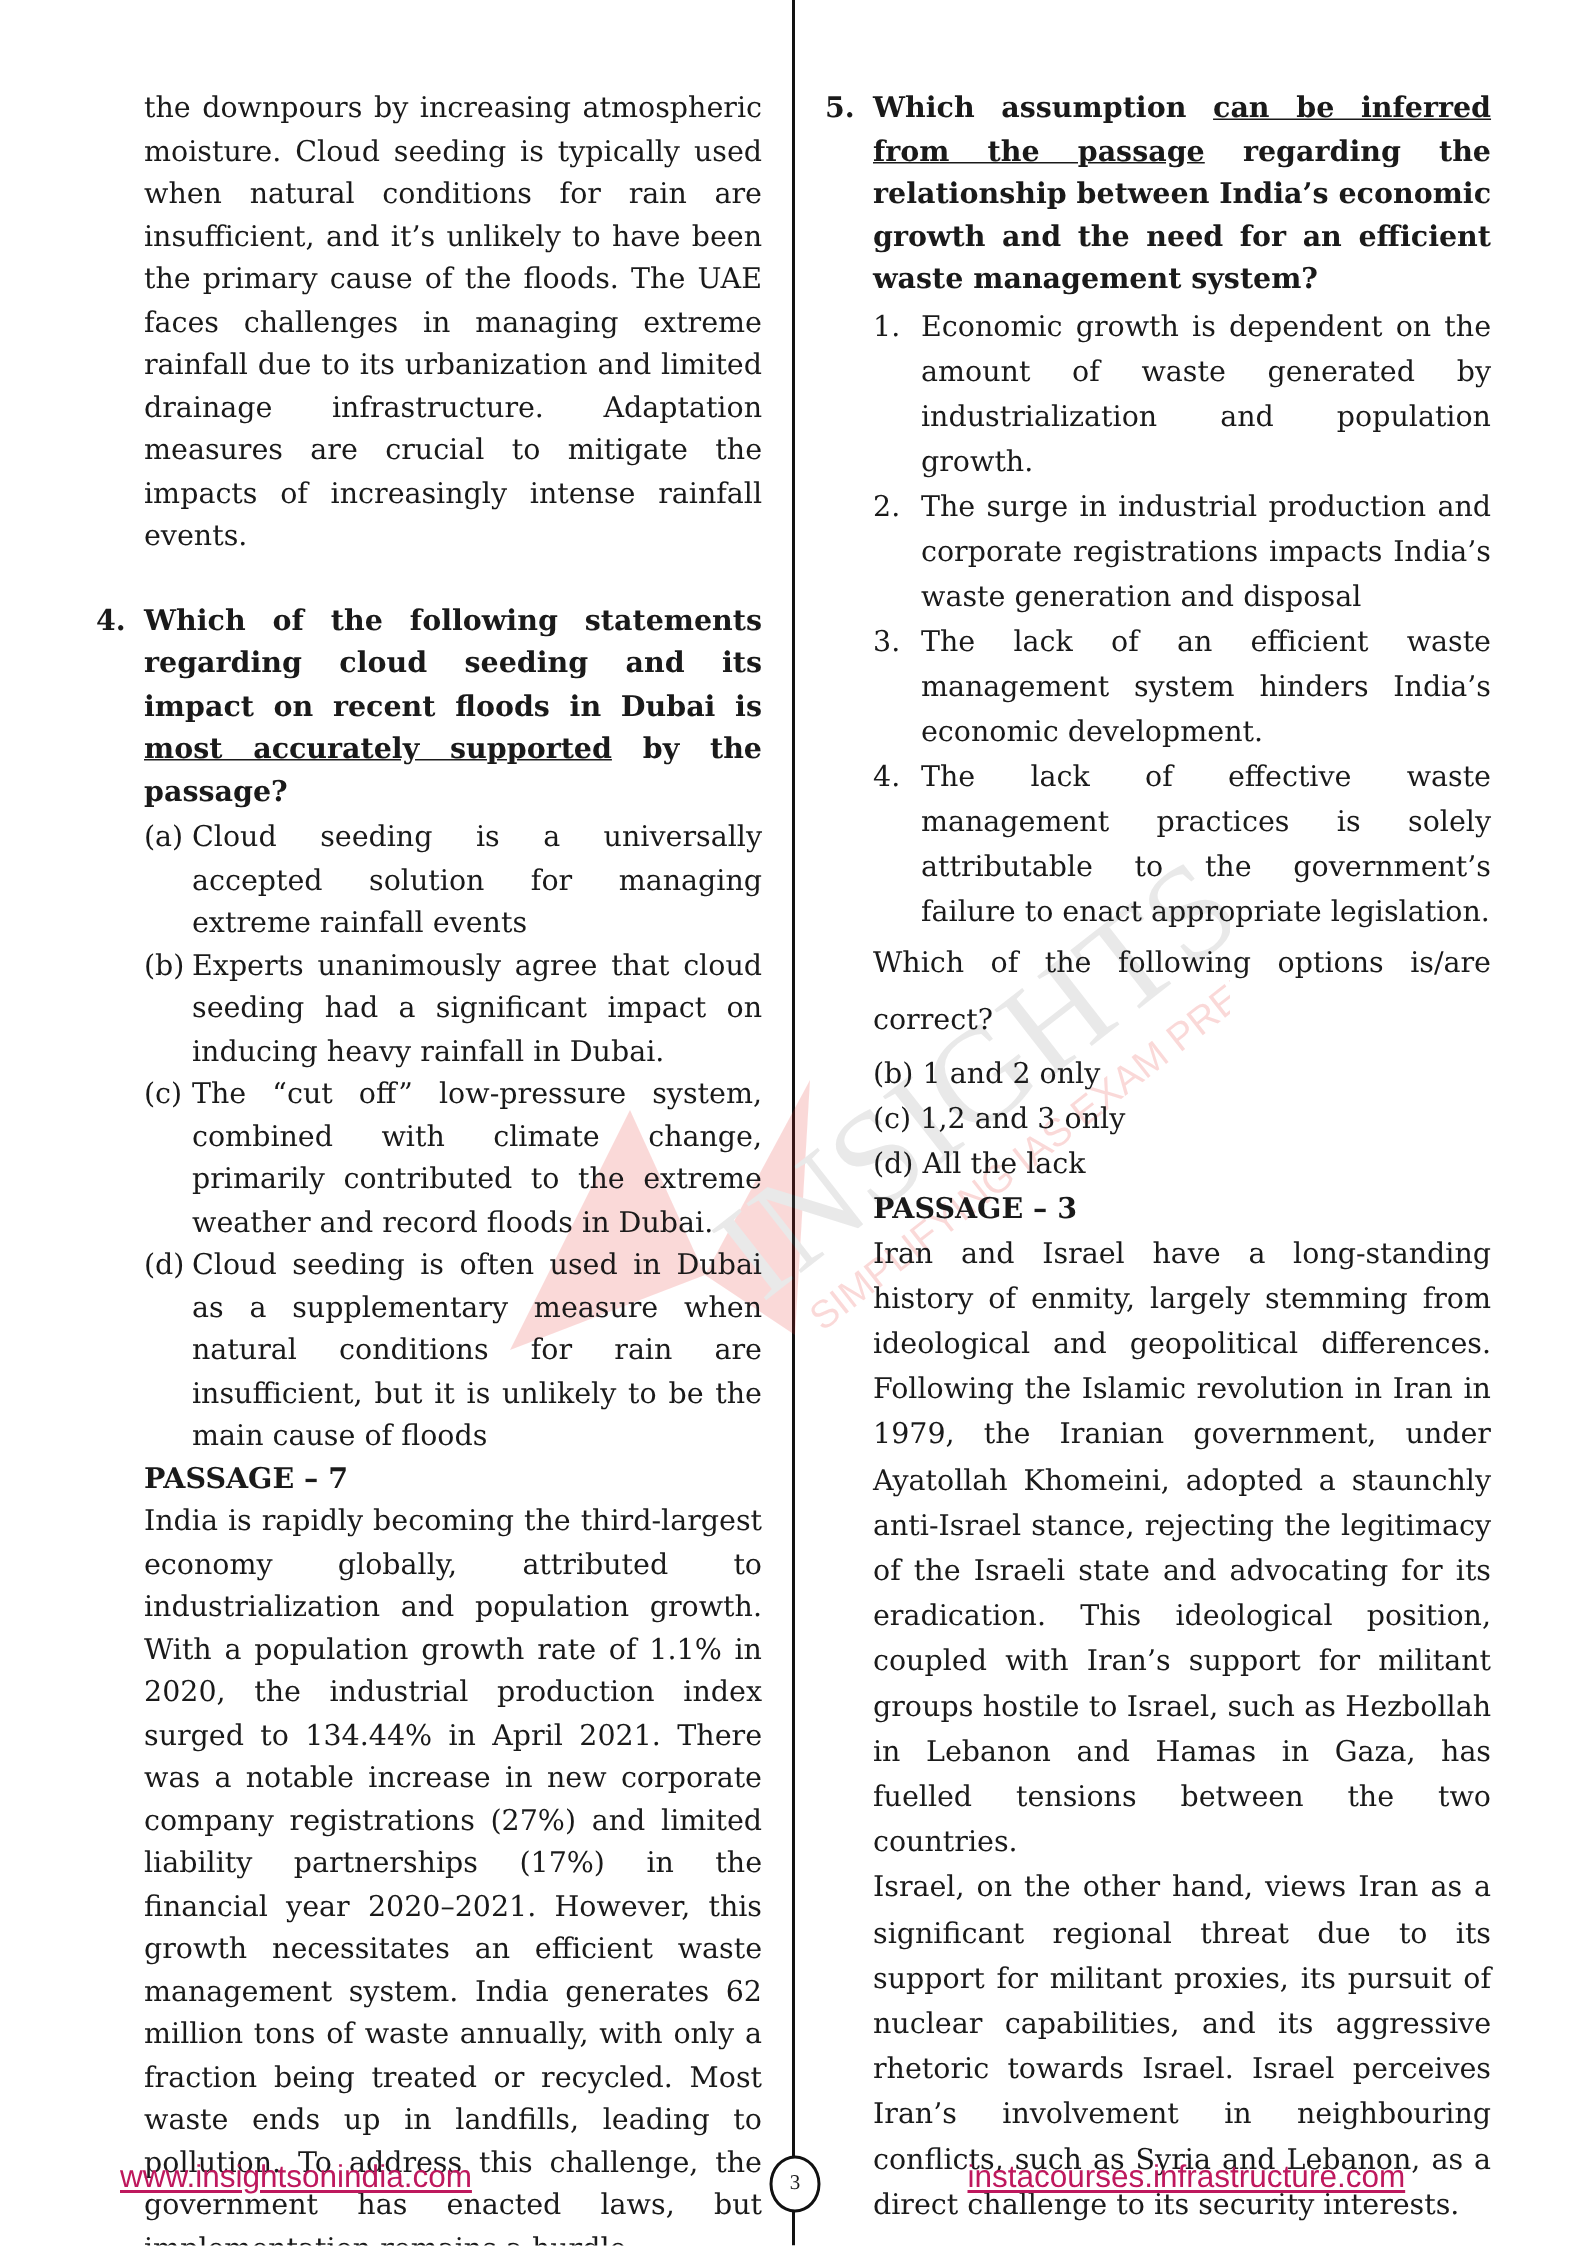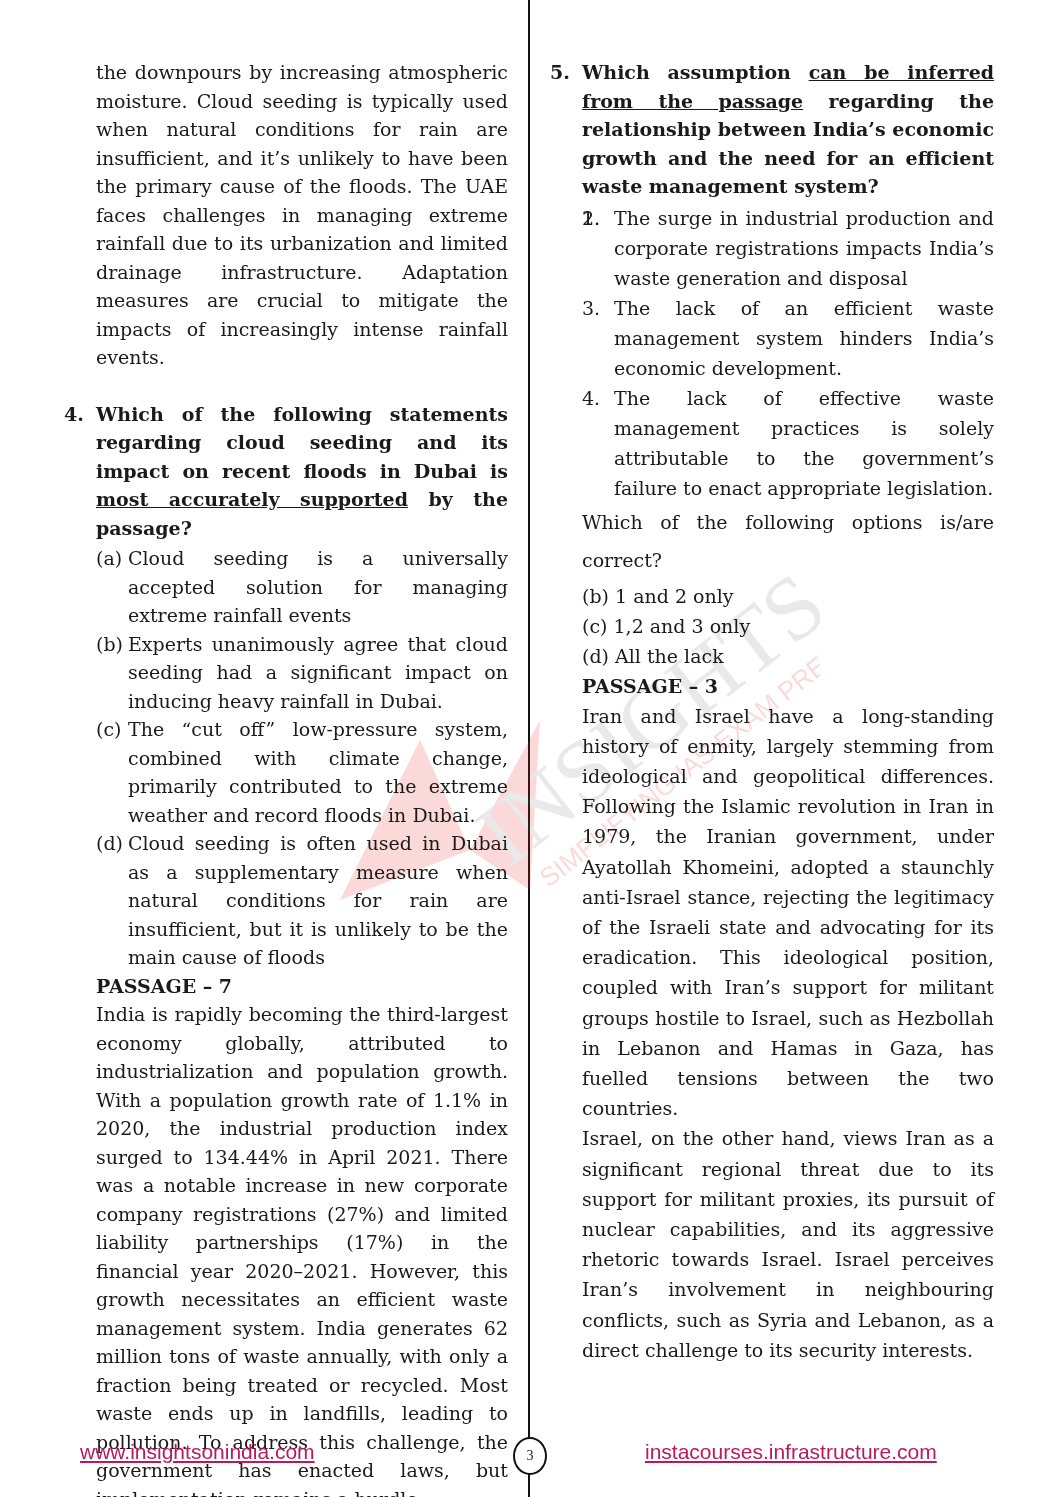--- a/index.html
+++ b/index.html
@@ -61,21 +61,21 @@
 
   <p class="heading">PASSAGE – 7</p>
   <p>India is rapidly becoming the third-largest economy globally, attributed to industrialization and population growth. With a population growth rate of 1.1% in 2020, the industrial production index surged to 134.44% in April 2021. There was a notable increase in new corporate company registrations (27%) and limited liability partnerships (17%) in the financial year 2020–2021. However, this growth necessitates an efficient waste management system. India generates 62 million tons of waste annually, with only a fraction being treated or recycled. Most waste ends up in landfills, leading to pollution. To address this challenge, the government has enacted laws, but implementation remains a hurdle.</p>
 </div>
 
 <div class="col right">
   <p class="q">
     <span class="num">5.</span><span>Which assumption </span><u>can be inferred from the passage</u><span> regarding the relationship between India’s economic growth and the need for an efficient waste management system?</span>
   </p>
   <ul class="opts nlist">
-    <li><span class="lbl">1.</span></li>
+    <li><span class="lbl">1.</span><span>Economic growth is dependent on the amount of waste generated by industrialization and population growth.</span></li>
     <li><span class="lbl">2.</span><span>The surge in industrial production and corporate registrations impacts India’s waste generation and disposal</span></li>
     <li><span class="lbl">3.</span><span>The lack of an efficient waste management system hinders India’s economic development.</span></li>
     <li><span class="lbl">4.</span><span>The lack of effective waste management practices is solely attributable to the government’s failure to enact appropriate legislation.</span></li>
   </ul>
   <p style="line-height:38px;">Which of the following options is/are correct?</p>
   <ul class="opts plain">
     <li><span>(b)</span> <span>1 and 2 only</span></li>
     <li><span>(c)</span> <span>1,2 and 3 only</span></li>
     <li><span>(d)</span> <span>All the lack</span></li>
   </ul>

